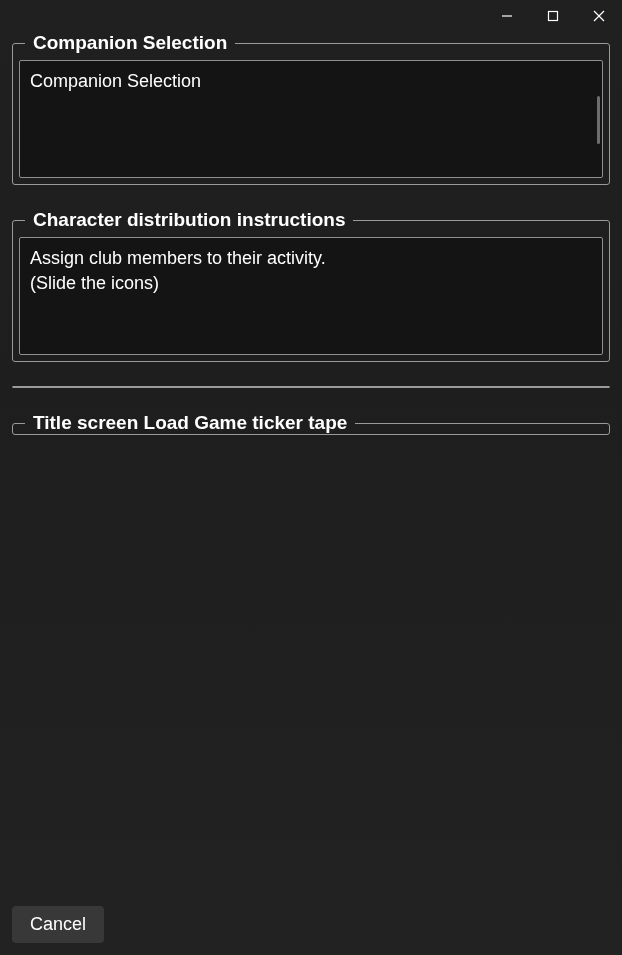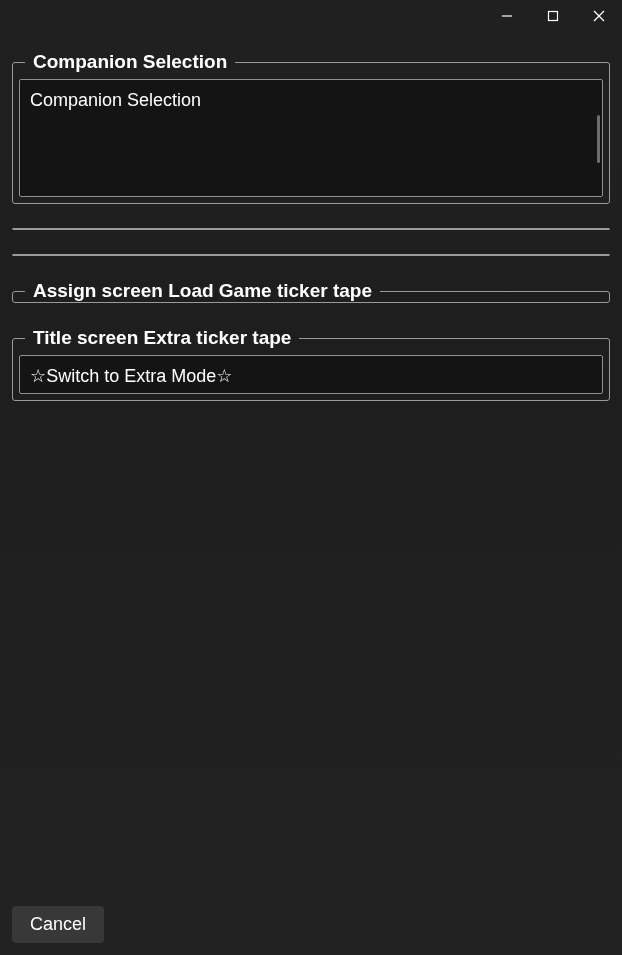--- a/index.html
+++ b/index.html
@@ -33,21 +33,20 @@
     width: 46px;
     height: 32px;
     display: flex; align-items: center; justify-content: center;
     color: #fff;
   }
   .win-btn svg { display: block; }
   .content {
     flex: 1;
     overflow-y: hidden;
     padding: 0 12px 0 12px;
-    margin-top: 19px;
   }
   fieldset.group {
     border: 1px solid #9a9a9a;
     border-radius: 3px;
     margin: 0 0 24px 0;
     padding: 0;
     position: relative;
   }
   fieldset.group legend {
     font-weight: 700;
@@ -124,33 +123,32 @@
 
   <div class="content">
 
     <fieldset class="group">
       <legend>Companion Selection</legend>
       <div class="textarea">Companion Selection</div>
       <div class="sb-hint"></div>
     </fieldset>
 
     <fieldset class="group">
+      <legend>Character distribution instructions</legend>
+      <div class="textarea">Assign club members to their activity.
+(Slide the icons)</div>
     </fieldset>
 
     <fieldset class="group">
     </fieldset>
 
     <fieldset class="group">
-      <legend>Assign screen Load Game ticker tape</legend>
+      <legend>Title screen Load Game ticker tape</legend>
     </fieldset>
 
-    <fieldset class="group extra">
-      <legend>Title screen Extra ticker tape</legend>
-      <div class="textarea short">☆Switch to Extra Mode☆</div>
-    </fieldset>
 
   </div>
 
   <div class="button-row">
     <button class="btn">Cancel</button>
   </div>
 
 </div>
 
 </body></html>

